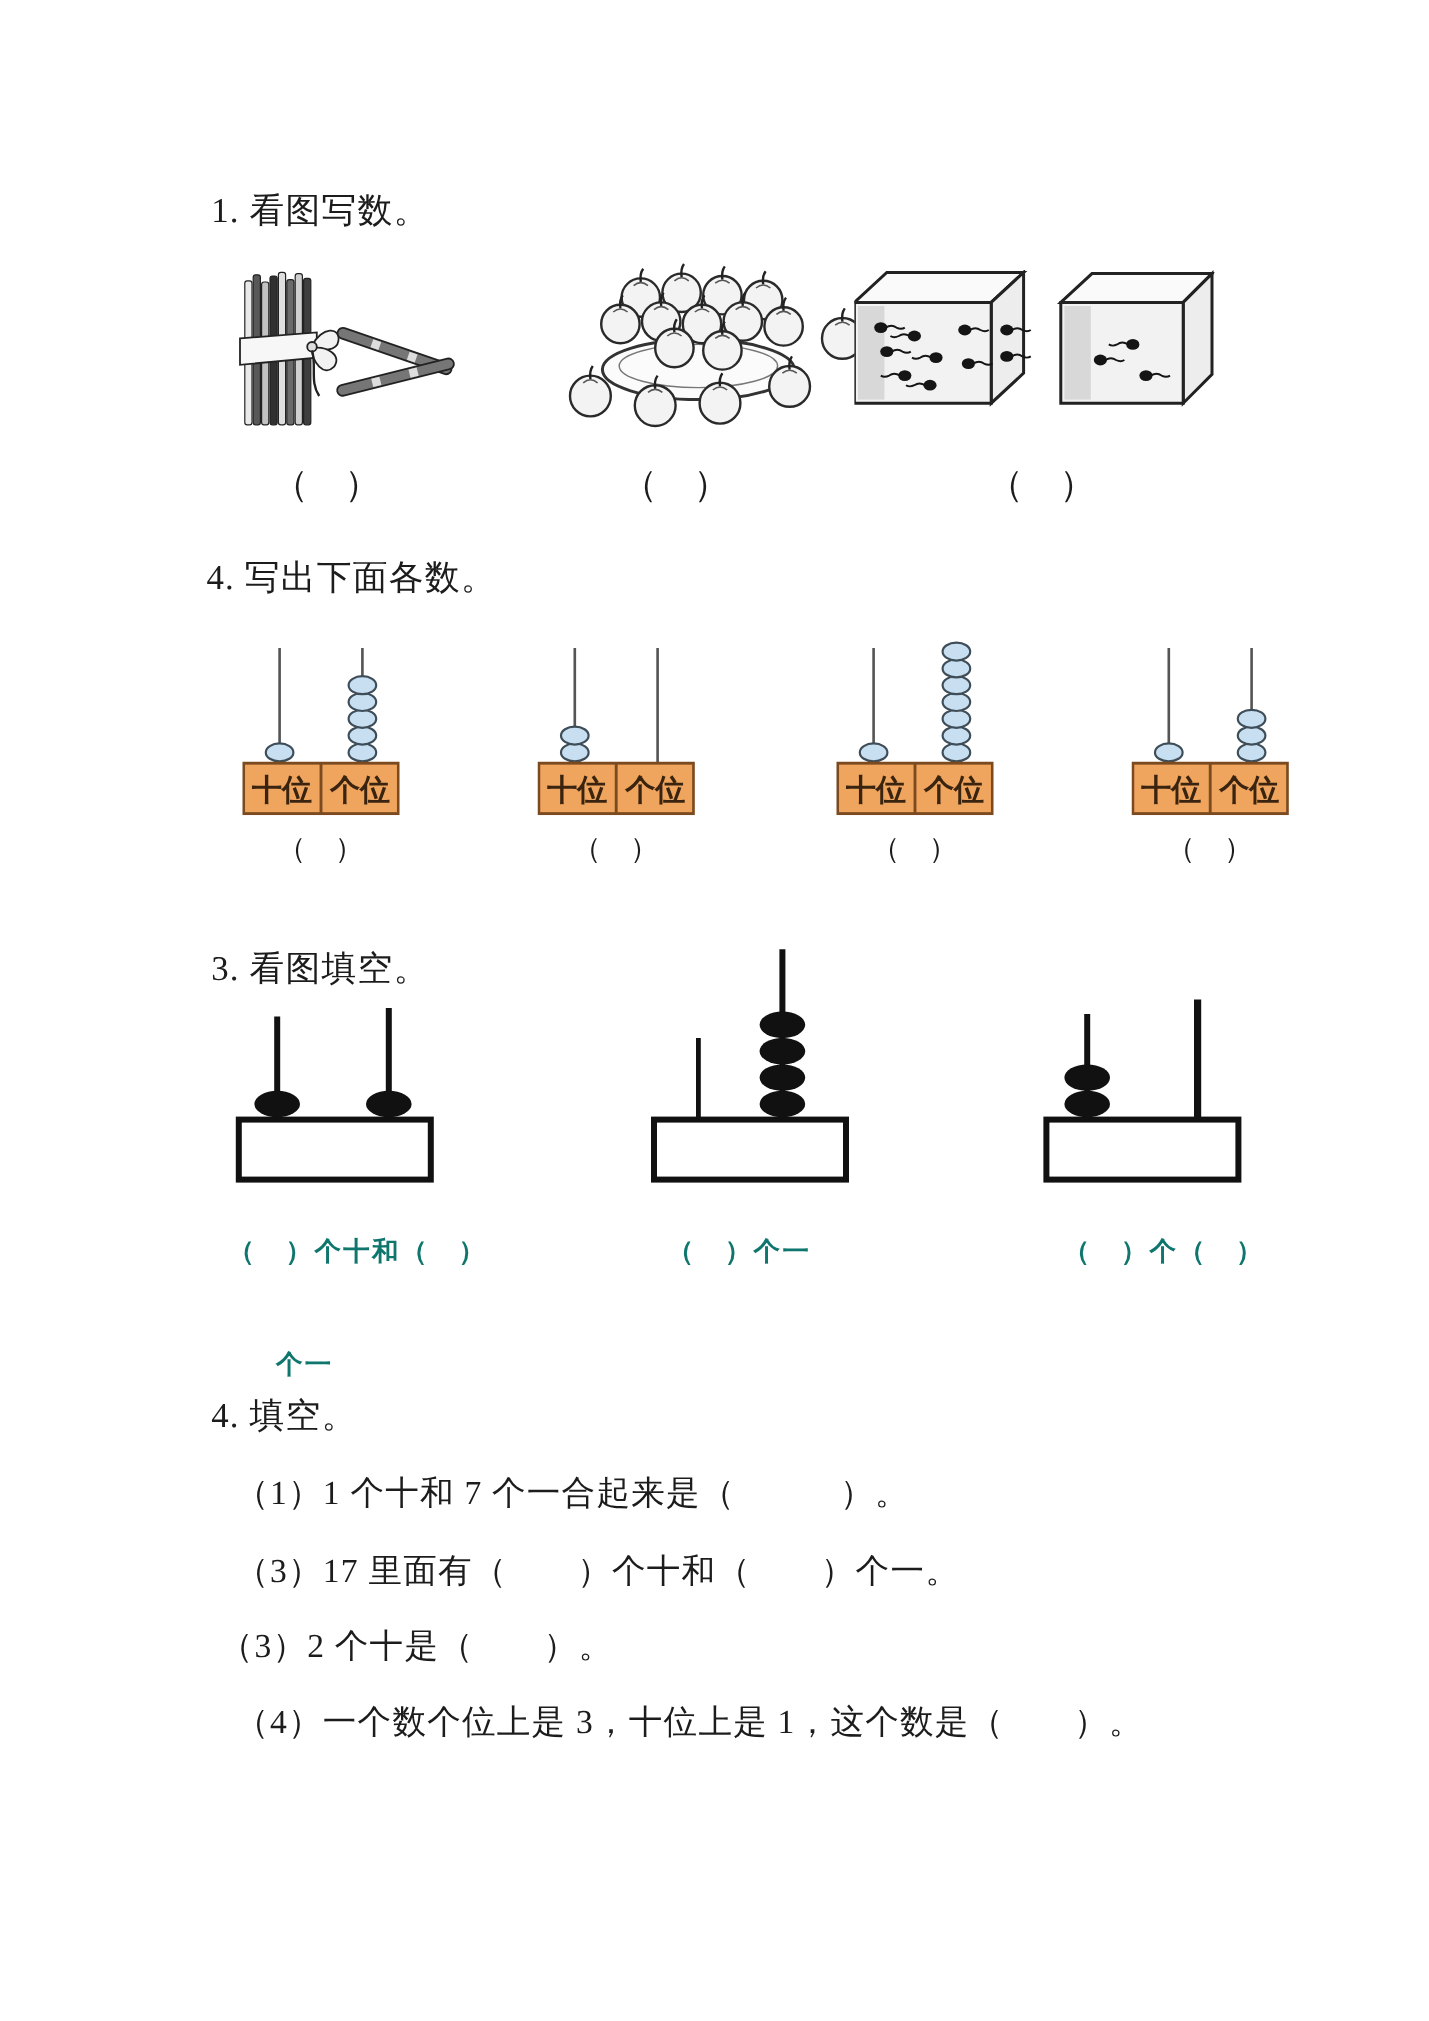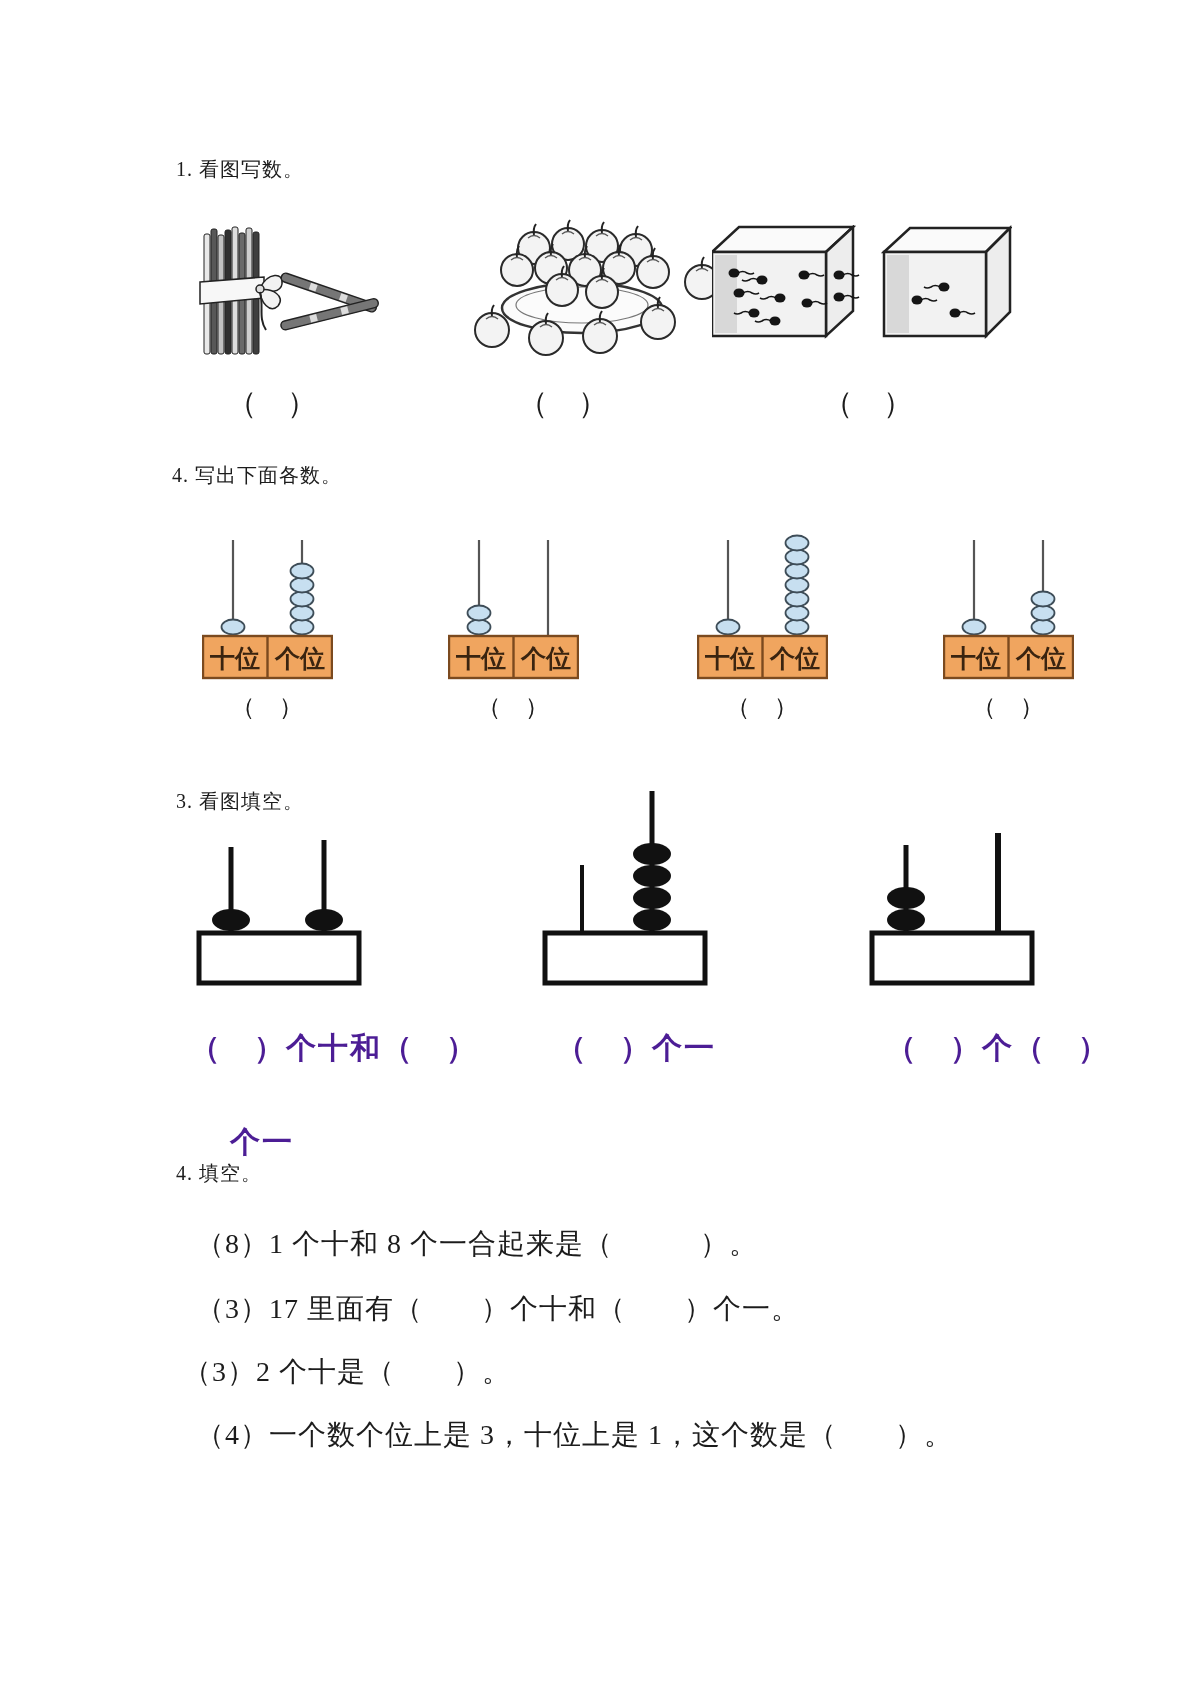--- a/index.html
+++ b/index.html
@@ -4,25 +4,25 @@
 <style>
   * { margin:0; padding:0; box-sizing:border-box; }
   html,body { background:#9a9a9a; }
   .page {
     position:relative; width:1191px; height:1684px; margin:0 auto;
     background:#ffffff; overflow:hidden;
     font-family:"Liberation Serif","DejaVu Serif",serif;
     color:#1c1c1c;
   }
   .abs { position:absolute; }
-  .q-title { font-size:20px; letter-spacing:1px; white-space:nowrap; }
+  .q-title { font-size:29px; letter-spacing:1px; white-space:nowrap; }
   .q4-item { font-size:28px; letter-spacing:1px; white-space:nowrap; }
   .blank-lg { font-size:30px; width:100px; text-align:center; white-space:nowrap; }
   .blank-md { font-size:24px; width:72px; text-align:center; white-space:nowrap; }
-  .q3-cap { font-size:30px; font-weight:bold; letter-spacing:2px; white-space:nowrap; color:#4c1d95; }
+  .q3-cap { font-size:22px; font-weight:bold; letter-spacing:2px; white-space:nowrap; color:#0f766e; }
   svg { display:block; }
   svg text { font-family:"Liberation Serif","DejaVu Serif",serif; }
 </style>
 </head>
 <body>
 
 <div class="page">
 
   <div class="abs q-title" style="left:176px; top:156px;">1. 看图写数。</div>
 
@@ -264,18 +264,18 @@
       <line x1="130" y1="48" x2="130" y2="148" stroke="#111111" stroke-width="6"></line>
     </svg>
 
   <div class="abs q3-cap" style="left:190px; top:1028px;">（　）个十和（　）</div>
   <div class="abs q3-cap" style="left:230px; top:1078px;margin-top:44px;">个一</div>
   <div class="abs q3-cap" style="left:556px; top:1028px;">（　）个一</div>
   <div class="abs q3-cap" style="left:886px; top:1028px;">（　）个（　）</div>
 
   <div class="abs q-title" style="left:176px; top:1160px;">4. 填空。</div>
 
-  <div class="abs q4-item" style="left:196px; top:1225px;">（8）1 个十和 8 个一合起来是（　　　）。</div>
+  <div class="abs q4-item" style="left:196px; top:1225px;">（1）1 个十和 7 个一合起来是（　　　）。</div>
   <div class="abs q4-item" style="left:196px; top:1290px;">（3）17 里面有（　　）个十和（　　）个一。</div>
   <div class="abs q4-item" style="left:183px; top:1353px;">（3）2 个十是（　　）。</div>
   <div class="abs q4-item" style="left:196px; top:1416px;">（4）一个数个位上是 3，十位上是 1，这个数是（　　）。</div>
 
 </div>
 
 </body></html>

